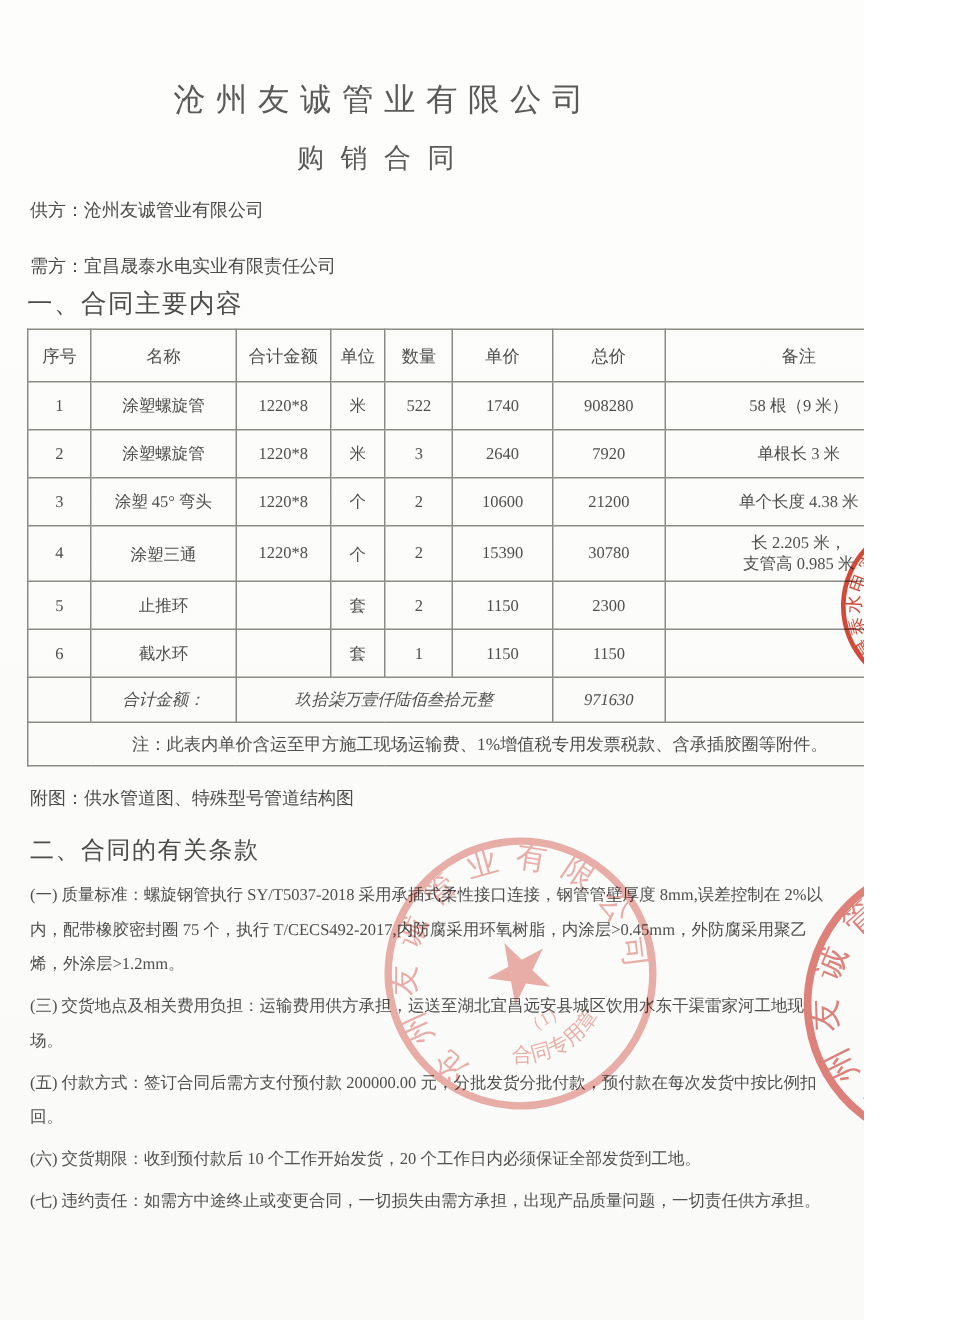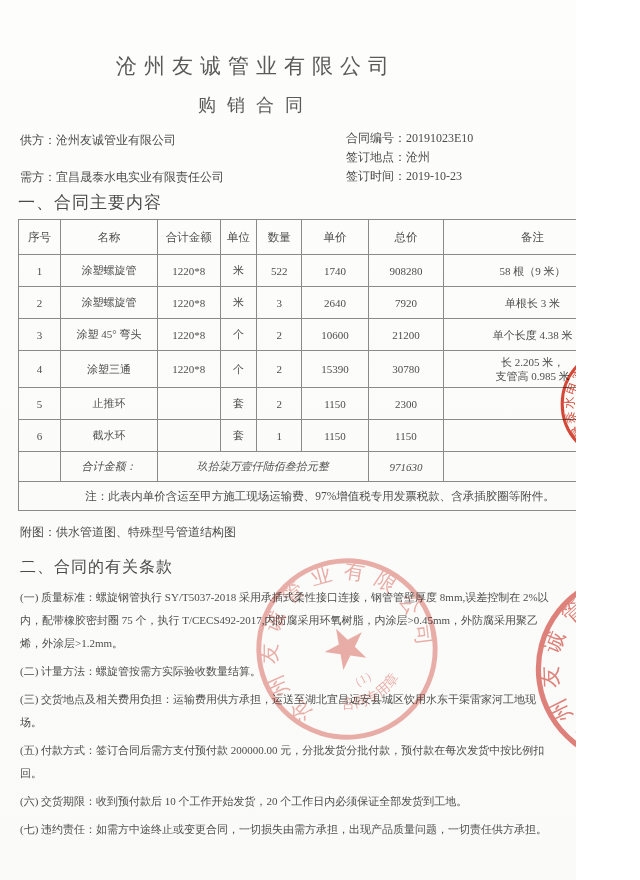--- a/index.html
+++ b/index.html
@@ -66,31 +66,20 @@
     <div class="subtitle">购销合同</div>
   </div>
 
   <div class="meta">
     <div class="meta-left">
       <div class="meta-supplier">
         <span>供方：</span><span>沧州友诚管业有限公司</span>
       </div>
       <div class="meta-buyer">
         <span>需方：</span><span>宜昌晟泰水电实业有限责任公司</span>
-      </div>
-    </div>
-    <div class="meta-right">
-      <div>
-        <span>合同编号：</span><span>20191023E10</span>
-      </div>
-      <div>
-        <span>签订地点：</span><span>沧州</span>
-      </div>
-      <div>
-        <span>签订时间：</span><span>2019-10-23</span>
       </div>
     </div>
   </div>
 
   <div class="sec1-heading">一、合同主要内容</div>
 
   <table class="items">
     <colgroup>
       <col style="width:7%">
         <col style="width:16%">
@@ -174,32 +163,31 @@
         <td class="remark"></td>
       </tr>
       <tr class="total">
         <td></td>
         <td>合计金额：</td>
         <td colspan="4">玖拾柒万壹仟陆佰叁拾元整</td>
         <td>971630</td>
         <td></td>
       </tr>
       <tr class="noterow">
-        <td colspan="8" class="note-cell">注：此表内单价含运至甲方施工现场运输费、97%增值税专用发票税款、含承插胶圈等附件。</td>
+        <td colspan="8" class="note-cell">注：此表内单价含运至甲方施工现场运输费、1%增值税专用发票税款、含承插胶圈等附件。</td>
       </tr>
     </tbody>
   </table>
 
   <div class="attachment">附图：供水管道图、特殊型号管道结构图</div>
 
   <div class="sec2-heading">二、合同的有关条款</div>
 
   <div class="clauses">
     <p class="clause">(一) 质量标准：螺旋钢管执行 SY/T5037-2018 采用承插式柔性接口连接，钢管管壁厚度 8mm,误差控制在 2%以内，配带橡胶密封圈 75 个，执行 T/CECS492-2017,内防腐采用环氧树脂，内涂层&gt;0.45mm，外防腐采用聚乙烯，外涂层&gt;1.2mm。</p>
-    <p class="clause">(二) 计量方法：螺旋管按需方实际验收数量结算。</p>
     <p class="clause">(三) 交货地点及相关费用负担：运输费用供方承担，运送至湖北宜昌远安县城区饮用水东干渠雷家河工地现场。</p>
     <p class="clause">(五) 付款方式：签订合同后需方支付预付款 200000.00 元，分批发货分批付款，预付款在每次发货中按比例扣回。</p>
     <p class="clause">(六) 交货期限：收到预付款后 10 个工作开始发货，20 个工作日内必须保证全部发货到工地。</p>
     <p class="clause">(七) 违约责任：如需方中途终止或变更合同，一切损失由需方承担，出现产品质量问题，一切责任供方承担。</p>
   </div>
 
   <svg class="stamp stamp-buyer" viewBox="0 0 200 200">
     <g transform="rotate(-44 100 100)">
       <circle cx="100" cy="100" r="90" fill="none" stroke="#d5402e" stroke-width="5"></circle>
       <path id="ringA" d="M 41,141.3 A 72,72 0 1 1 159,141.3" fill="none"></path>

